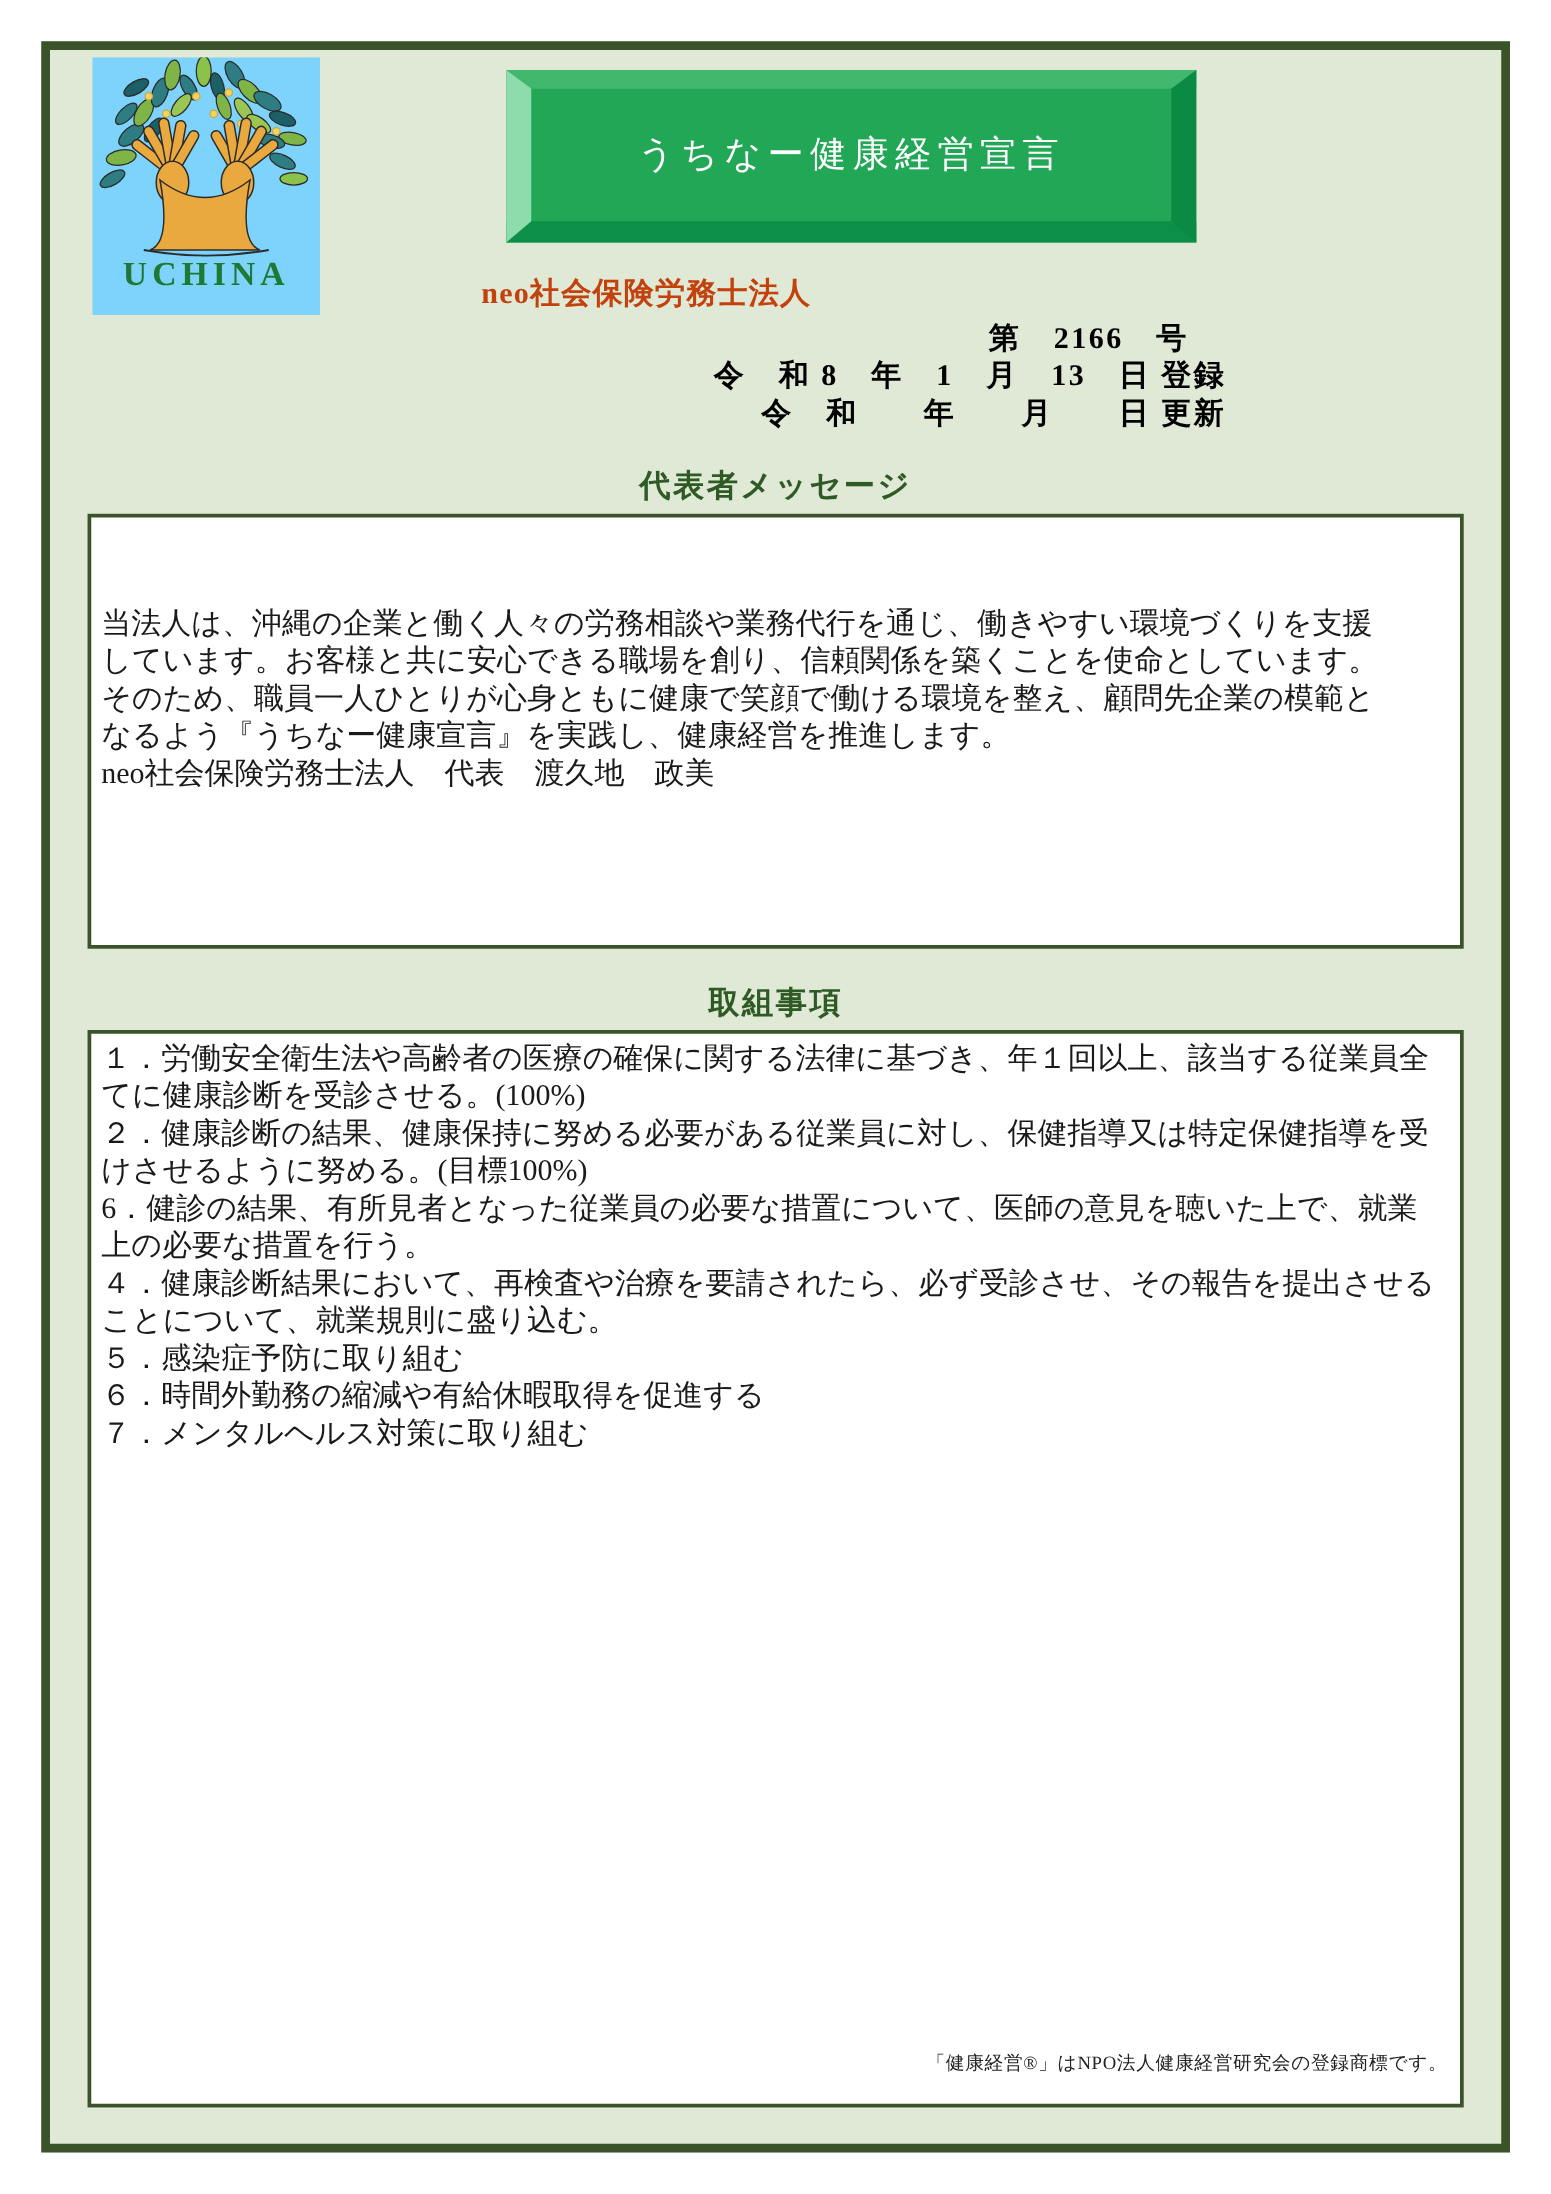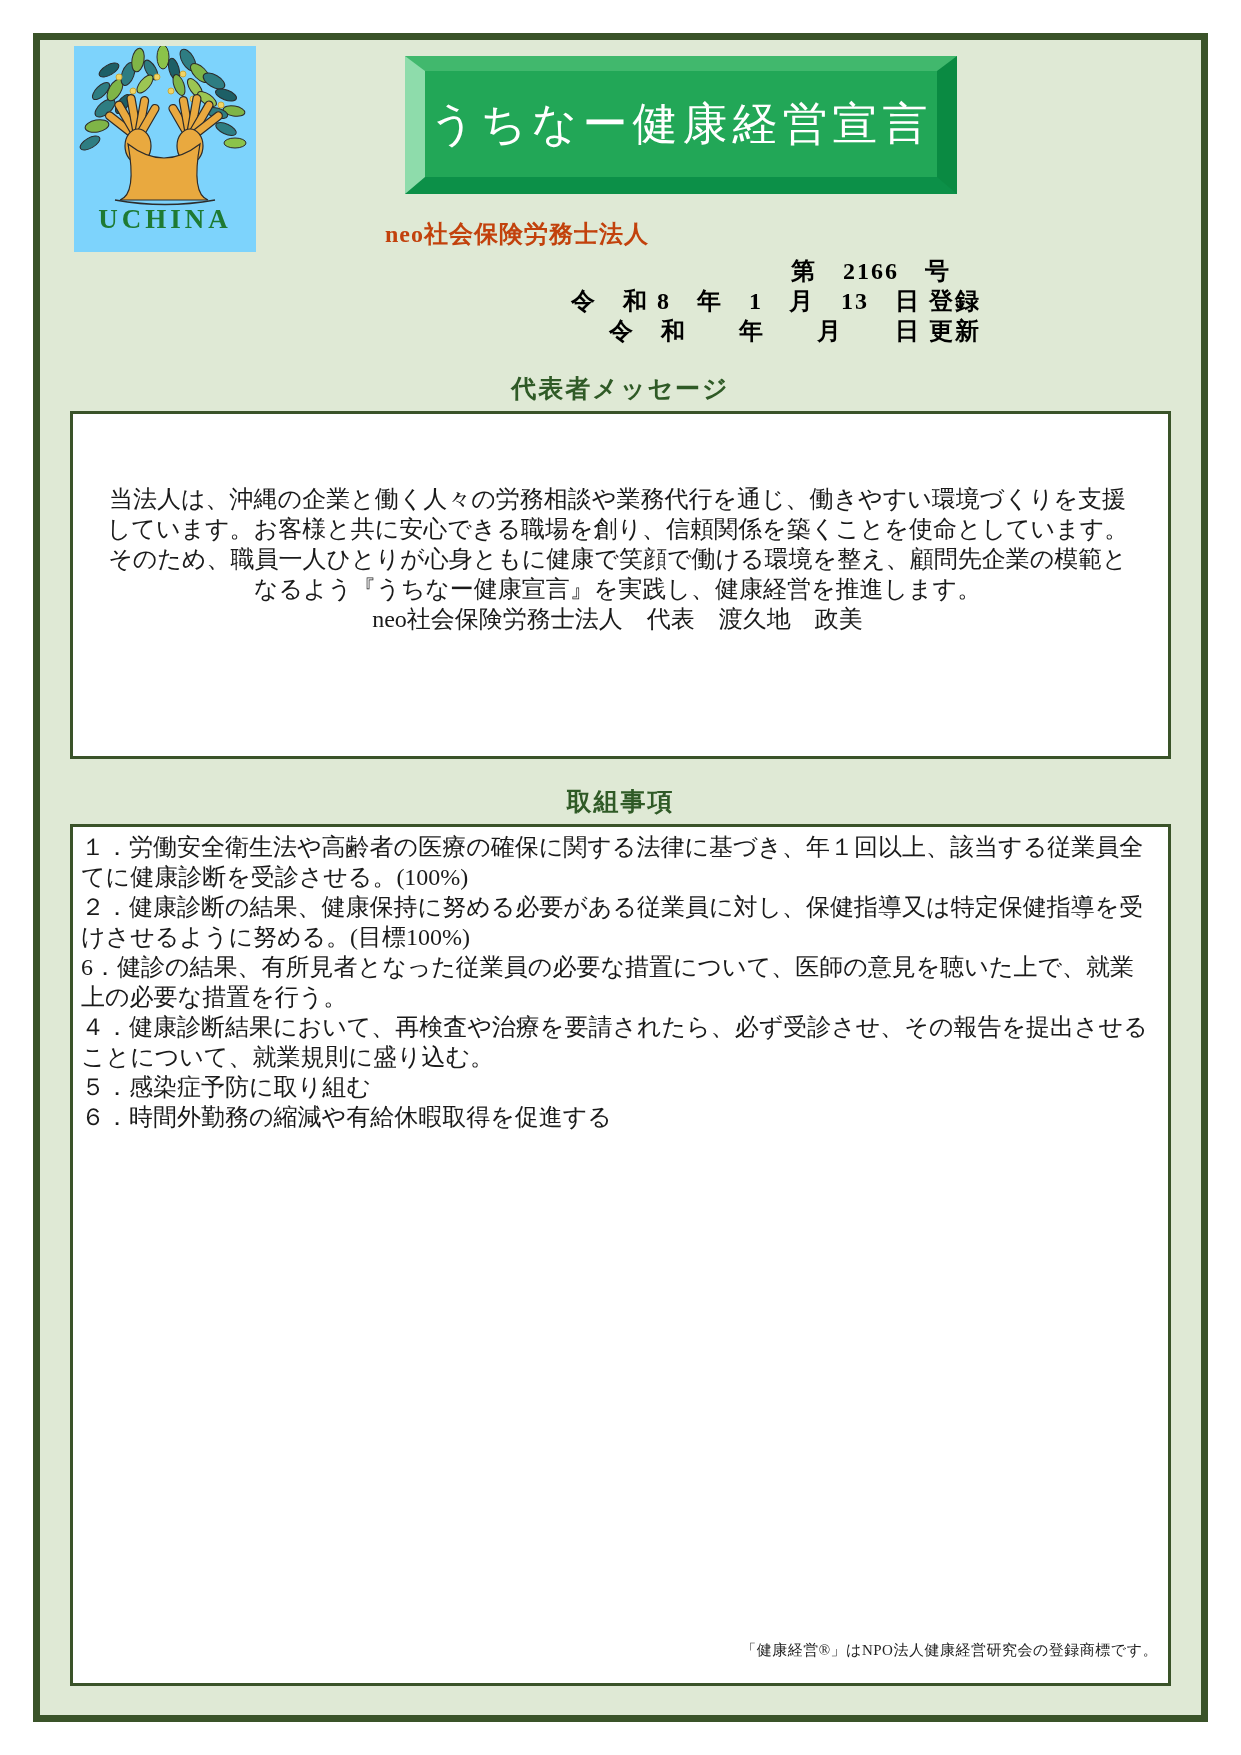--- a/index.html
+++ b/index.html
@@ -49,21 +49,21 @@
     border-style: solid;
     border-width: 15px 20px 17px 20px;
     border-top-color: #41b86d;
     border-left-color: #8edcab;
     border-right-color: #0a8a42;
     border-bottom-color: #0c9048;
     display: flex; align-items: center; justify-content: center;
   }
   .banner-title {
     color: #ffffff;
-    font-size: 45px;
+    font-size: 29px;
     letter-spacing: 5px;
     white-space: nowrap;
   }
   .company-name {
     margin-top: 24px;
     margin-left: 25px;
     font-size: 24px;
     font-weight: bold;
     color: #c2410c;
     letter-spacing: 1px;
@@ -92,21 +92,20 @@
   }
   
   .box {
     margin: 6px 30px 0 30px;
     background: #ffffff;
     border: 3px solid #3a5329;
   }
   .message-box {
     height: 348px;
     padding: 70px 14px 16px 8px;
-    text-align: center;
   }
   .message-text {
     font-size: 24px;
     line-height: 30px;
     color: #1a1a1a;
     white-space: pre-line;
   }
   .initiatives-box {
     position: relative;
     height: 862px;
@@ -221,17 +220,18 @@
     </div>
 
     <div class="section-heading">取組事項</div>
     <div class="box initiatives-box">
       <div class="initiative-item">１．労働安全衛生法や高齢者の医療の確保に関する法律に基づき、年１回以上、該当する従業員全てに健康診断を受診させる。(100%)</div>
       <div class="initiative-item">２．健康診断の結果、健康保持に努める必要がある従業員に対し、保健指導又は特定保健指導を受けさせるように努める。(目標100%)</div>
       <div class="initiative-item">6．健診の結果、有所見者となった従業員の必要な措置について、医師の意見を聴いた上で、就業上の必要な措置を行う。</div>
       <div class="initiative-item">４．健康診断結果において、再検査や治療を要請されたら、必ず受診させ、その報告を提出させることについて、就業規則に盛り込む。</div>
       <div class="initiative-item">５．感染症予防に取り組む</div>
       <div class="initiative-item">６．時間外勤務の縮減や有給休暇取得を促進する</div>
+      <div class="initiative-item">７．メンタルヘルス対策に取り組む</div>
       <div class="footer-note">「健康経営®」はNPO法人健康経営研究会の登録商標です。</div>
     </div>
 
   </div>
 </div>
 
 </body></html>

